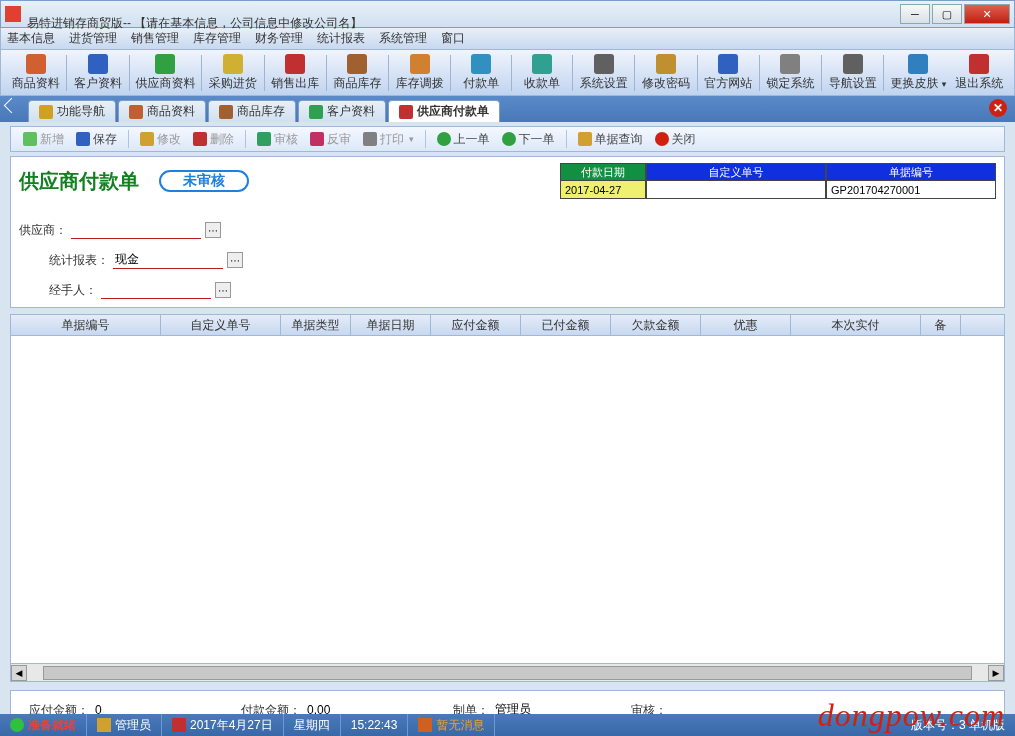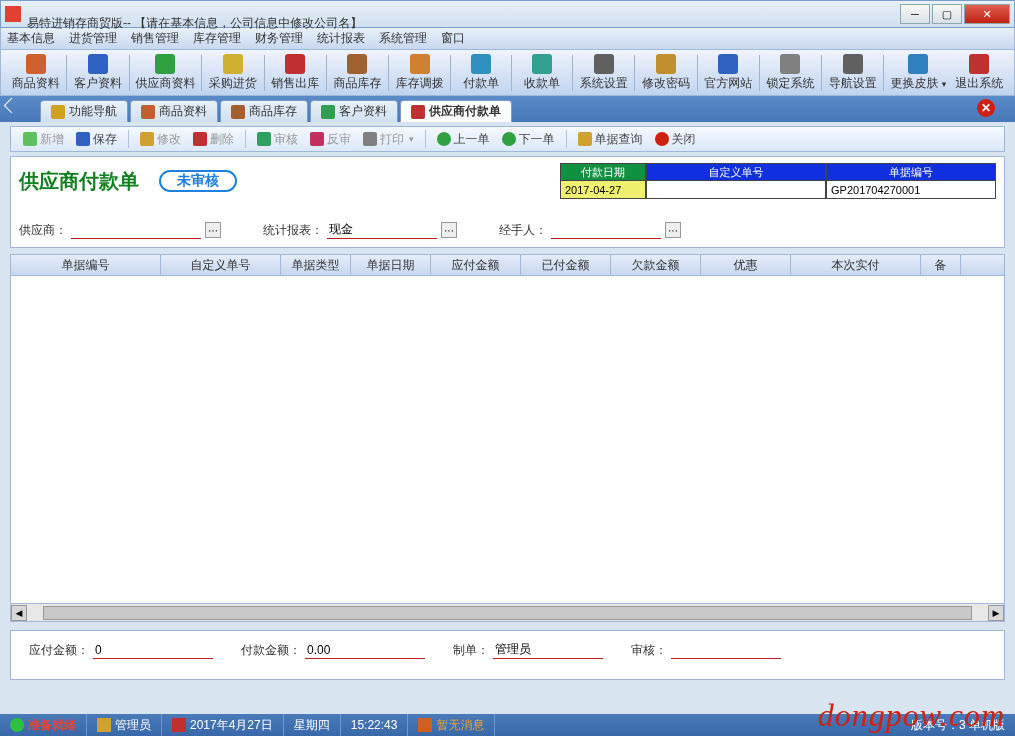--- a/index.html
+++ b/index.html
@@ -14,48 +14,48 @@
 
 .menubar { height: 22px; background: linear-gradient(#e8f0f8,#c8d8f0); border: 1px solid #a0b8d8; border-top: none; display: flex; align-items: center; padding: 0 6px; gap: 14px; }
 .menubar span { color: #333; cursor: pointer; }
 
 .maintoolbar { height: 46px; background: linear-gradient(#f0f4fc,#c0d4f0); border: 1px solid #a0b8d8; border-top: none; display: flex; align-items: center; padding: 0 6px; }
 .tbbtn { display: flex; flex-direction: column; align-items: center; justify-content: center; padding: 2px 8px; cursor: pointer; min-width: 56px; }
 .tbbtn .ic { width: 20px; height: 20px; margin-bottom: 1px; border-radius: 3px; }
 .tbbtn .lbl { font-size: 12px; color: #333; white-space: nowrap; }
 .tbsep { width: 1px; height: 36px; background: #a0b4d0; margin: 0 2px; }
 
-.tabbar { height: 26px; background: linear-gradient(#5a8ac8,#4878b8); display: flex; align-items: flex-end; padding: 0 20px; position: relative; }
+.tabbar { height: 26px; background: linear-gradient(#5a8ac8,#4878b8); display: flex; align-items: flex-end; padding: 0 8px; position: relative; }
 .tabbar::before { content:""; position:absolute; left:6px; top:4px; width:10px; height:10px; border:1px solid #fff; border-right:none; border-top:none; transform:rotate(45deg); }
 .tabbar .pad { width: 20px; }
 .tab { height: 22px; padding: 0 10px; display: flex; align-items: center; gap: 4px; background: linear-gradient(#e8f0f8,#d0e0f0); border: 1px solid #7a9ec8; border-bottom: none; border-radius: 4px 4px 0 0; margin-right: 2px; cursor: pointer; color:#333; }
 .tab .ic { width: 14px; height: 14px; border-radius: 2px; }
 .tab.active { background: #fff; font-weight: bold; }
 .tabclose { margin-left: auto; width:18px; height:18px; background:#d02010; color:#fff; border-radius:9px; display:flex; align-items:center; justify-content:center; cursor:pointer; font-weight:bold; align-self:center; margin-bottom:3px;}
 
 .subtoolbar { height: 26px; background: linear-gradient(#f4f8ff,#dce8f8); border: 1px solid #a0b8d8; display: flex; align-items: center; padding: 0 8px; gap: 4px; margin: 4px 10px 0 10px; }
 .sbtn { display: flex; align-items: center; gap: 3px; padding: 2px 4px; cursor: pointer; color:#444; }
 .sbtn.disabled { color:#999;text-align:center; }
 .sbtn .ic { width: 14px; height: 14px; border-radius: 2px; }
 .ssep { width:1px; height:18px; background:#b0c4e0; margin:0 3px; }
 
 .form-area { background:#fff; margin: 4px 10px 0 10px; border:1px solid #a0b8d8; padding: 6px 8px 8px 8px; }
 .form-top { display:flex; align-items:center; gap:20px; }
 .doc-title { color:#108020; font-size:20px; font-weight:bold; }
-.stamp { border:2px solid #2080e0; color:#2080e0; padding:0 16px; border-radius:14px; font-weight:bold; font-size:14px; height:22px; display:flex; align-items:center; }
+.stamp { border:2px solid #2080e0; color:#2080e0; padding:0 22px; border-radius:14px; font-weight:bold; font-size:14px; height:22px; display:flex; align-items:center; }
 .mini-table { margin-left:auto; display:flex; }
 .mt-col { display:flex; flex-direction:column; }
 .mt-col .h { height:18px; color:#fff; display:flex; align-items:center; justify-content:center; border:1px solid #444; font-size:11px; padding:0 4px; }
 .mt-col .v { height:18px; border:1px solid #444; border-top:none; padding:0 4px; display:flex; align-items:center; font-size:11px; }
 .mt-col.c1 .h { background:#109040; } .mt-col.c1 .v { background:#f0f070; }
 .mt-col.c2 .h { background:#1030e0; } .mt-col.c2 .v { background:#fff; }
 .mt-col.c3 .h { background:#1030e0; } .mt-col.c3 .v { background:#fff; }
 .mt-col.c1 { width:86px; } .mt-col.c2 { width:180px; } .mt-col.c3 { width:170px; }
 
-.form-row2 { display:flex; align-items:flex-end; margin-top:22px; gap:12px; }
+.form-row2 { display:flex; align-items:flex-start; margin-top:22px; gap:12px;flex-direction:column; }
 .fld { display:flex; align-items:center; gap:4px; }
 .fld label { color:#333; }
 .uline { border:none; border-bottom:1px solid #b91c1c; background:transparent; height:18px; padding:0 2px; }
 .picker { width:16px; height:16px; border:1px solid #999; background:#eee; cursor:pointer; display:inline-flex; align-items:center; justify-content:center; font-size:10px; }
 
 .grid-head { height:22px; background:linear-gradient(#e4ecf8,#c8d8f0); border:1px solid #a0b8d8; display:flex; margin:6px 10px 0 10px; }
 .grid-head .col { border-right:1px solid #a0b8d8; display:flex; align-items:center; justify-content:center; color:#333; }
 .grid-body { background:#fff; border:1px solid #a0b8d8; border-top:none; margin:0 10px; height:328px; position:relative; }
 .hscroll { height:18px; background:#e8e8e8; border:1px solid #a0b8d8; border-top:none; margin:0 10px; display:flex; align-items:center; }
 .hscroll .thumb { height:14px; background:#c8c8c8; border:1px solid #999; flex:1; margin:0 16px; }

